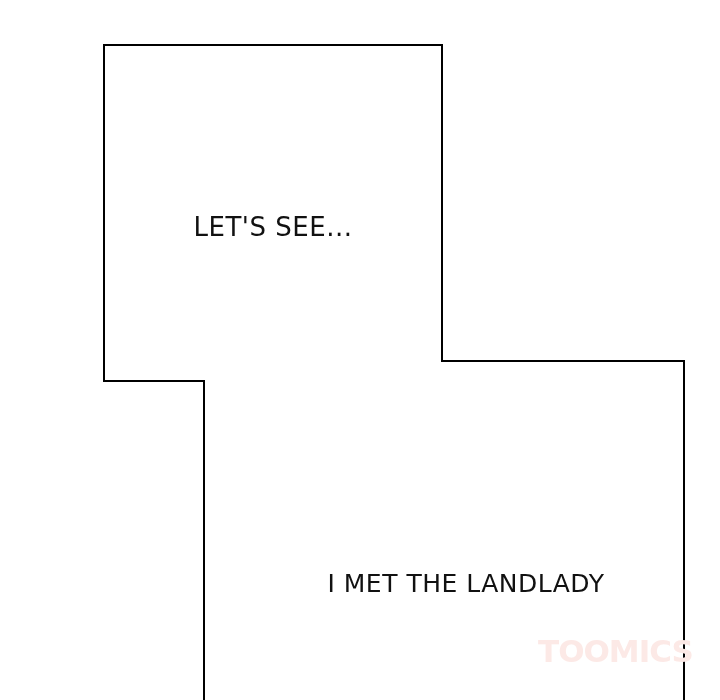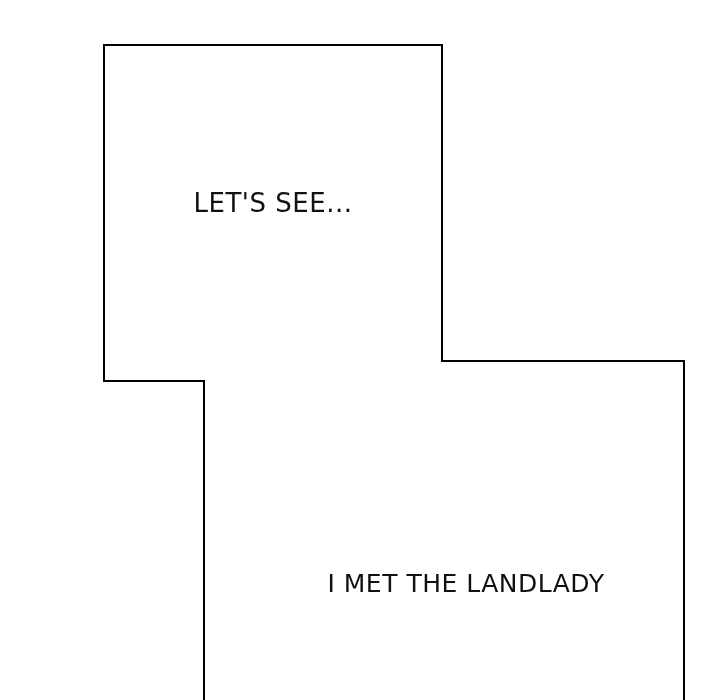--- a/index.html
+++ b/index.html
@@ -30,21 +30,21 @@
   }
   .dialogue {
     position: absolute;
     text-align: center;
     color: #111111;
     letter-spacing: 0.5px;
     font-weight: 500;
   }
   .dialogue-top {
     left: 104px;
-    top: 188px;
+    top: 212px;
     width: 338px;
     font-size: 26px;
     line-height: 30px;
   }
   .dialogue-bottom {
     left: 204px;
     top: 568px;
     width: 524px;
     font-size: 25px;
     line-height: 32px;
@@ -73,14 +73,15 @@
   <svg class="outline-svg" viewBox="0 0 720 700" xmlns="http://www.w3.org/2000/svg">
     <path d="M 104 45 L 442 45 L 442 361 L 684 361 L 684 703 L 204 703 L 204 381 L 104 381 Z" fill="#ffffff" stroke="#000000" stroke-width="2"></path>
   </svg>
 
   <div class="dialogue dialogue-top">LET'S SEE...</div>
 
   <div class="dialogue dialogue-bottom">
     <span class="dialogue-line">I MET THE LANDLADY</span>
   </div>
 
+  <div class="watermark">TOOMICS</div>
 
 </div>
 
 </body></html>

